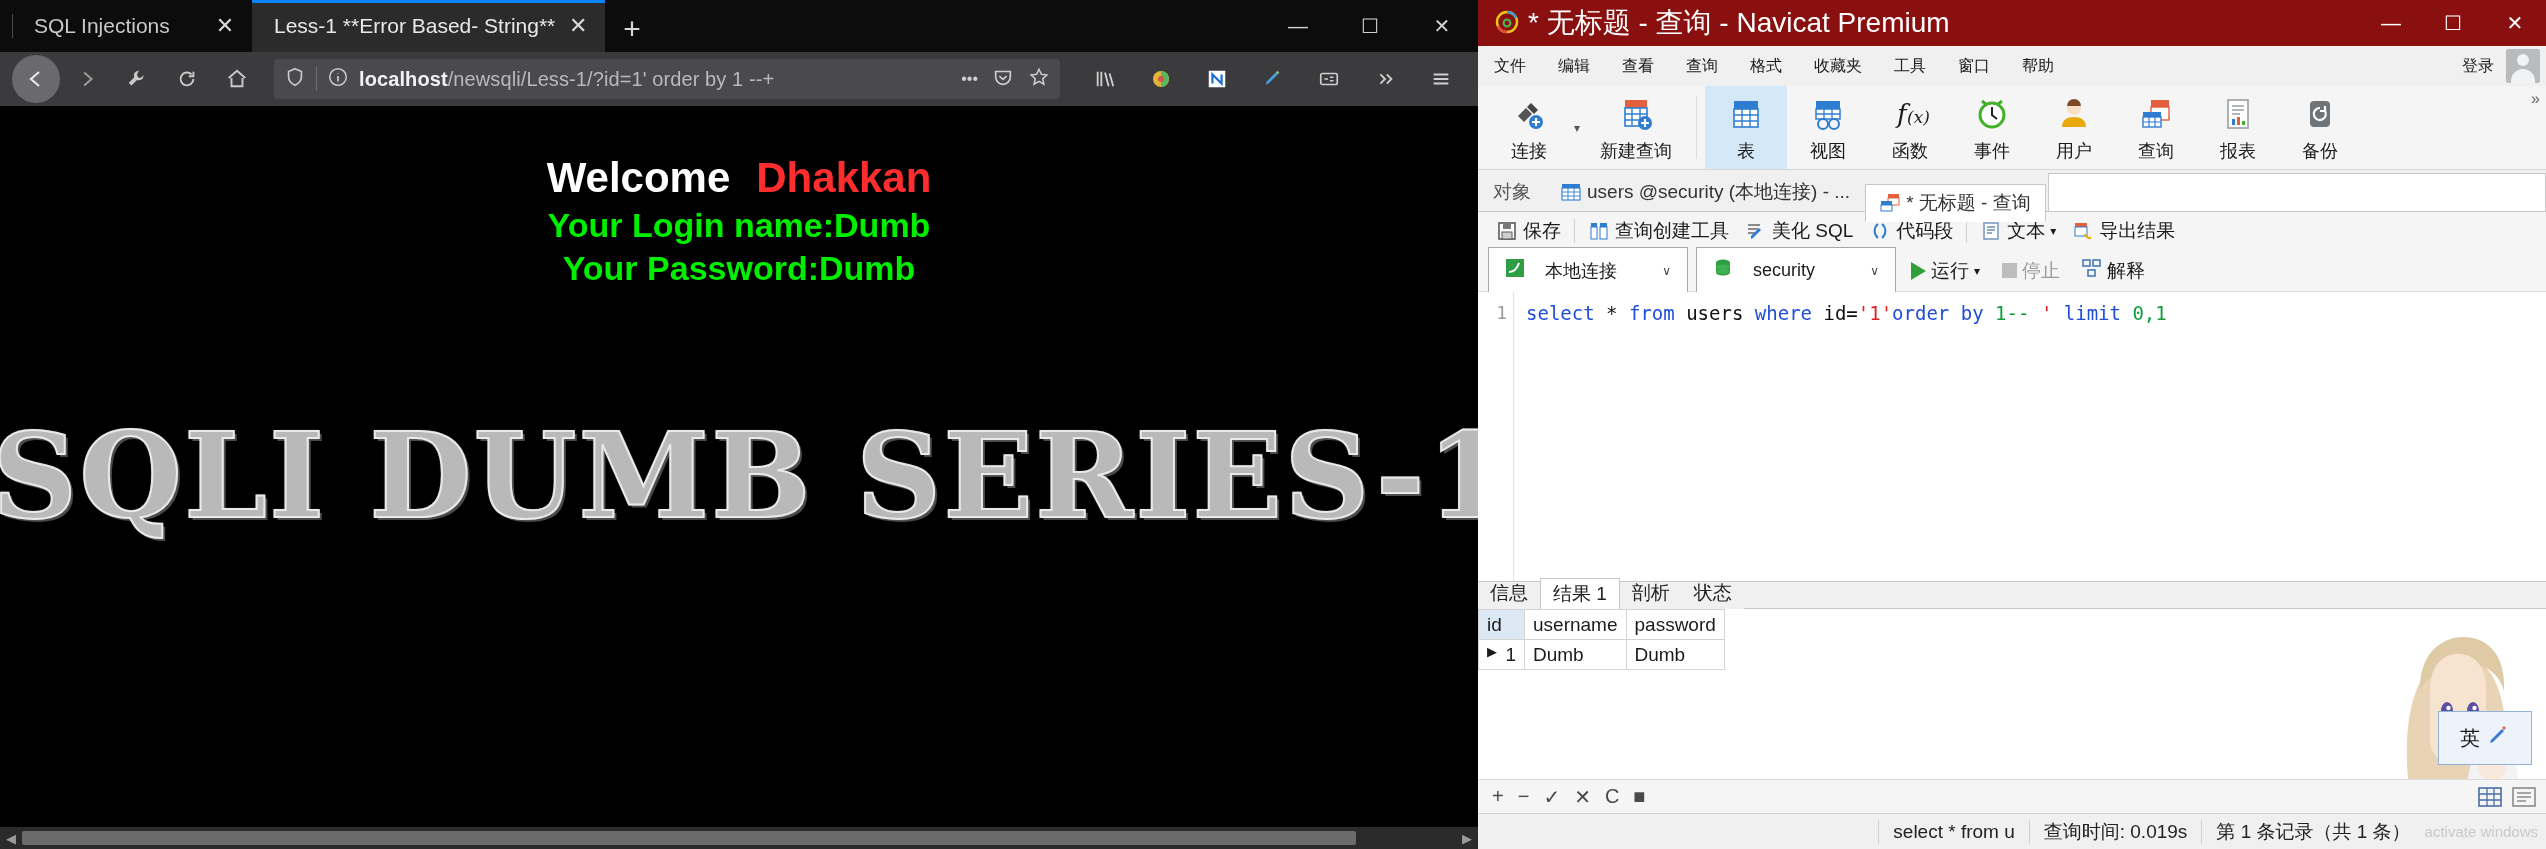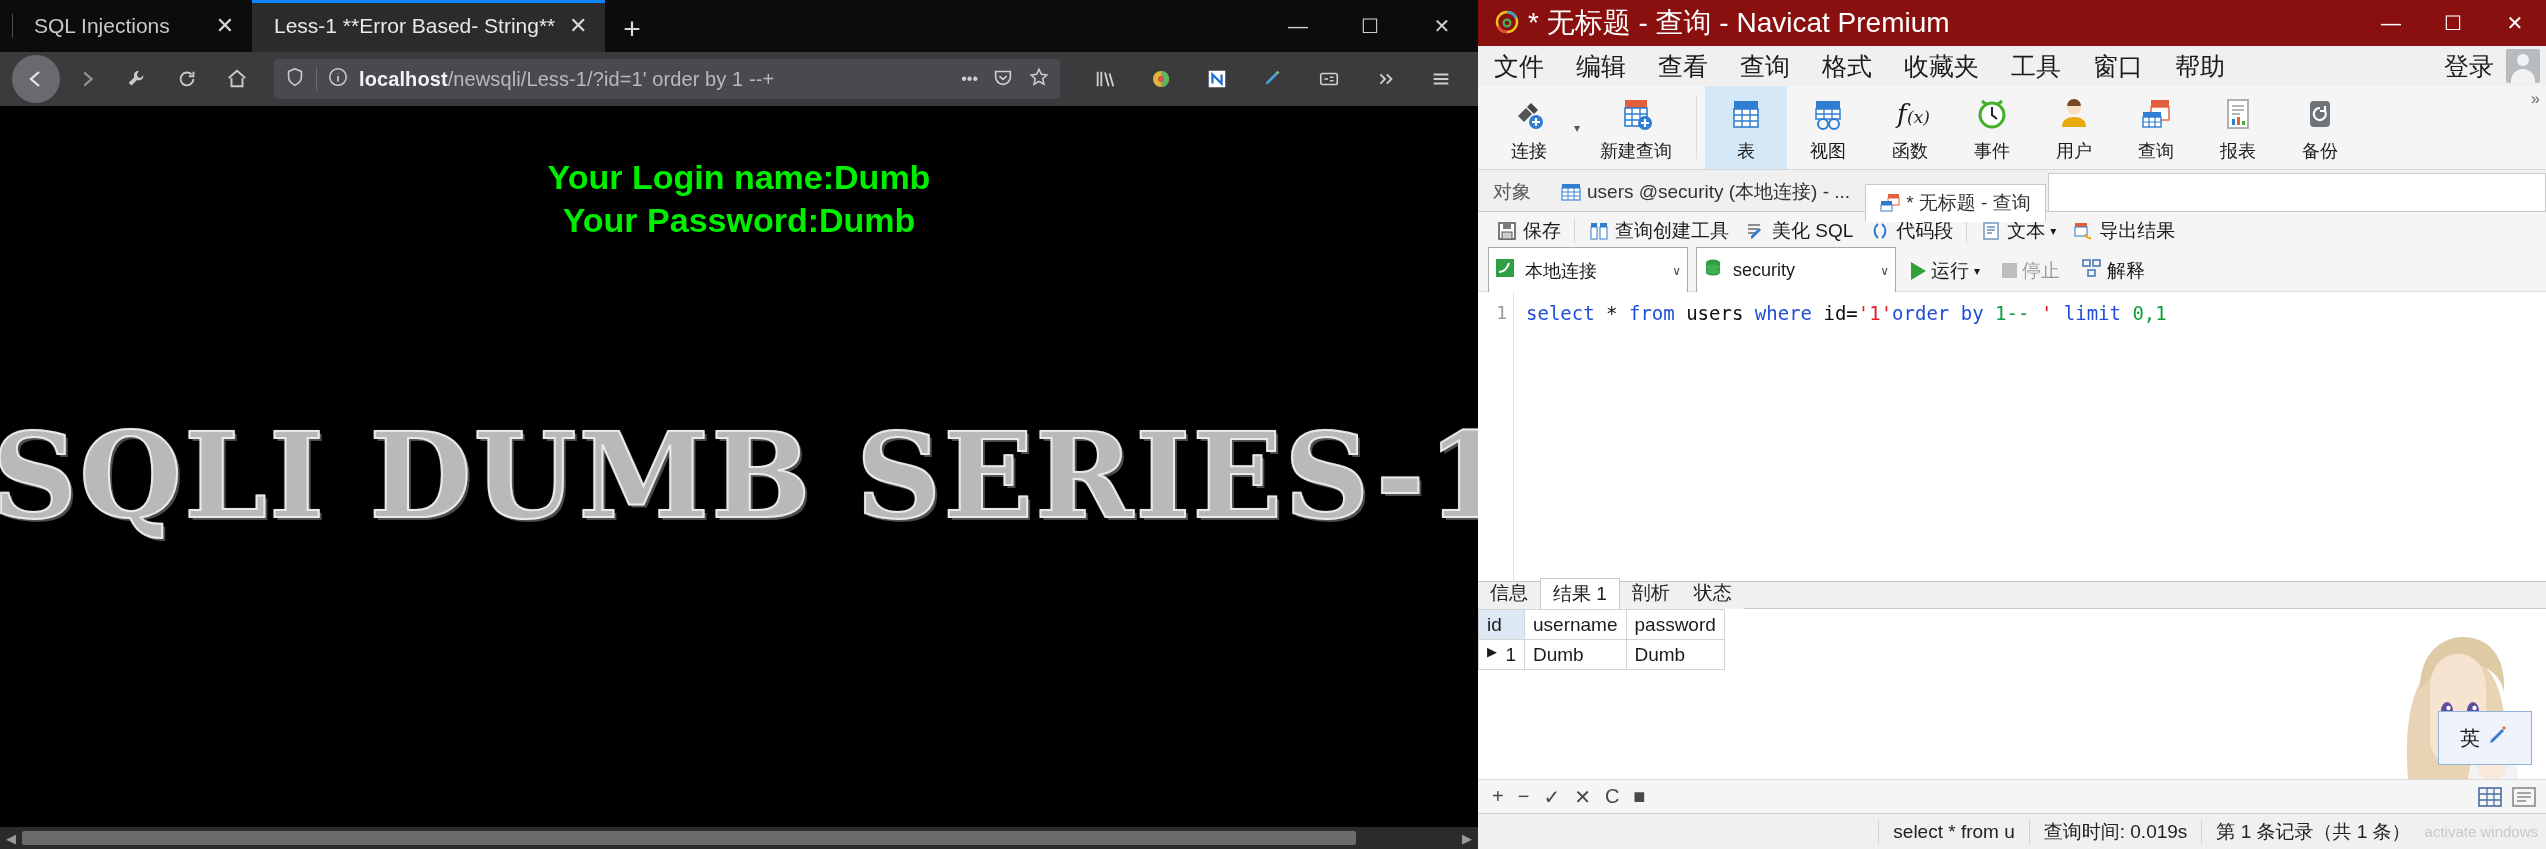--- a/index.html
+++ b/index.html
@@ -71,21 +71,21 @@
 
   
   .nv { width: 1068px; height: 849px; background: #f0f0f0; display: flex; flex-direction: column; font-size: 19px; color: #1b1b1b; }
   .nv-title { height: 46px; background: #8a0f0f; display: flex; align-items: center; color: #fff; padding-left: 16px; }
   .nv-logo { width: 26px; height: 26px; margin-right: 8px; }
   .nv-title-text { font-size: 28px; }
   .nv-title .ctl { margin-left: auto; display: flex; }
   .nv-title .ctl div { width: 62px; height: 46px; display: flex; align-items: center; justify-content: center; font-size: 20px; }
 
   .nv-menu { height: 40px; background: #f0f0f0; display: flex; align-items: center; padding-left: 12px; gap: 24px; }
-  .nv-menu span { font-size: 25px; padding: 3px 4px; }
+  .nv-menu span { font-size: 16px; padding: 3px 4px; }
   .nv-menu .right { margin-left: auto; display: flex; align-items: center; gap: 8px; padding-right: 6px; }
   .nv-avatar { width: 34px; height: 34px; background: #b9bcbf; border-radius: 2px; position: relative; overflow: hidden; }
   .nv-avatar::before { content:""; position:absolute; left:11px; top:5px; width:12px; height:12px; border-radius:50%; background:#f1f2f3; }
   .nv-avatar::after { content:""; position:absolute; left:5px; top:20px; width:24px; height:16px; border-radius:12px 12px 0 0; background:#f1f2f3; }
 
   .nv-ribbon { height: 84px; background: #f5f5f5; border-bottom: 1px solid #d6d6d6; display: flex; align-items: stretch; padding-left: 10px; position: relative; }
   .rb { width: 82px; display: flex; flex-direction: column; align-items: center; justify-content: center; gap: 3px; }
   .rb.wide { width: 104px; }
   .rb.sel { background: #d4e8f7; }
   .rb .ic { height: 44px; display: flex; align-items: center; justify-content: center; }
@@ -100,21 +100,21 @@
   .nv-tab.on { background: #fff; border: 1px solid #c8c8c8; border-bottom: 1px solid #fff; position: relative; top: 11px; }
   .nv-tab .tico { width: 20px; height: 18px; }
   .nv-tabs .filler { flex: 1; height: 38px; background: #fff; border: 1px solid #c8c8c8; border-bottom: none; margin-left: 2px; }
 
   .nv-bar2 { height: 38px; display: flex; align-items: center; padding-left: 10px; background: #f5f5f5; }
   .tb { display: flex; align-items: center; gap: 5px; padding: 3px 8px; font-size: 19px; }
   .tb .ic { width: 22px; height: 22px; display: flex; align-items: center; justify-content: center; }
   .tb-sep { width: 1px; height: 24px; background: #d2d2d2; margin: 0 5px; }
 
   .nv-bar3 { height: 42px; display: flex; align-items: center; gap: 8px; padding-left: 10px; background: #f5f5f5; border-bottom: 1px solid #dcdcdc; }
-  .combo { width: 200px; height: 48px; background: #fff; border: 1px solid #a9a9a9; display: flex; align-items: center; gap: 10px; padding: 0 6px; font-size: 18px; }
+  .combo { width: 200px; height: 48px; background: #fff; border: 1px solid #a9a9a9; display: flex; align-items: center; gap: 20px; padding: 0 16px; font-size: 18px; }
   .combo .cv { flex: 1; white-space: nowrap; overflow: hidden; }
   .combo .cc { font-size: 12px; color: #444; }
   .run-btn, .stop-btn, .exp-btn { display: flex; align-items: center; gap: 5px; padding: 2px 7px; font-size: 19px; }
   .stop-btn { color: #9b9b9b; }
   .tri { width: 0; height: 0; border-left: 15px solid #2fa03a; border-top: 9px solid transparent; border-bottom: 9px solid transparent; }
   .sq { width: 15px; height: 15px; background: #bdbdbd; }
 
   .nv-editor { flex: 1; background: #fff; position: relative; overflow: hidden; display: flex; }
   .gutter { width: 36px; background: #fff; border-right: 1px solid #e2e2e2; text-align: right; padding: 10px 6px 0 0; color: #9a9a9a; font-family: "DejaVu Sans Mono", monospace; font-size: 18px; }
   .code { flex: 1; padding: 10px 0 0 12px; font-family: "DejaVu Sans Mono", monospace; font-size: 19px; white-space: pre; }
@@ -268,20 +268,23 @@
         <div class="nav-btn">
           <svg width="24" height="22" viewBox="0 0 24 24">
               <path d="M4 7h16M4 12h16M4 17h16" stroke="#cfcfcf" stroke-width="2.1"></path>
             </svg>
         </div>
       </div>
     </div>
 
     <div class="ff-content">
       <div class="welcome">
+        <div class="line1">
+          <span>Welcome</span><span class="dh">Dhakkan</span>
+        </div>
         <div class="line2">Your Login name:Dumb</div>
         <div class="line3">Your Password:Dumb</div>
       </div>
       <div class="sqli-banner">SQLI DUMB SERIES-1</div>
     </div>
 
     <div class="ff-hscroll">
       <div class="arrow">◀</div>
       <div class="track">
           <div class="thumb"></div>

